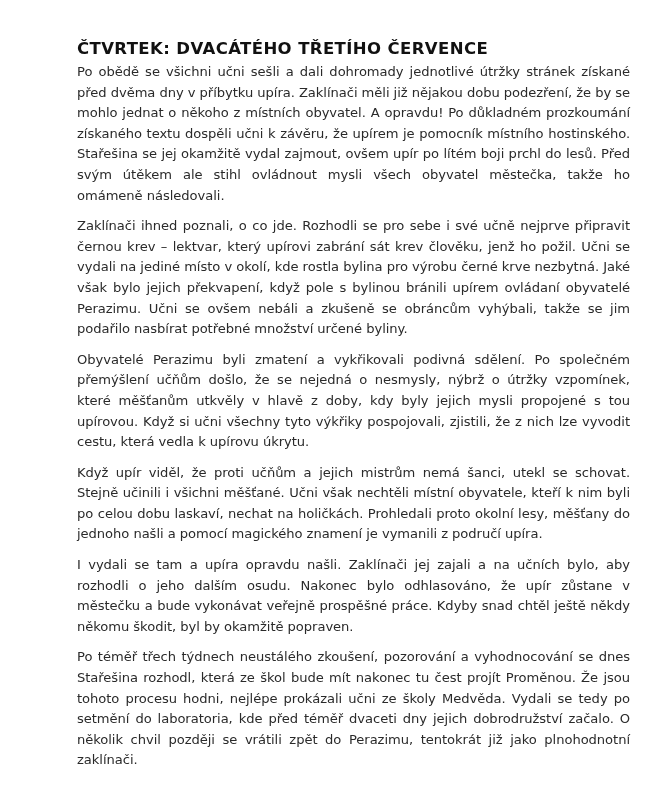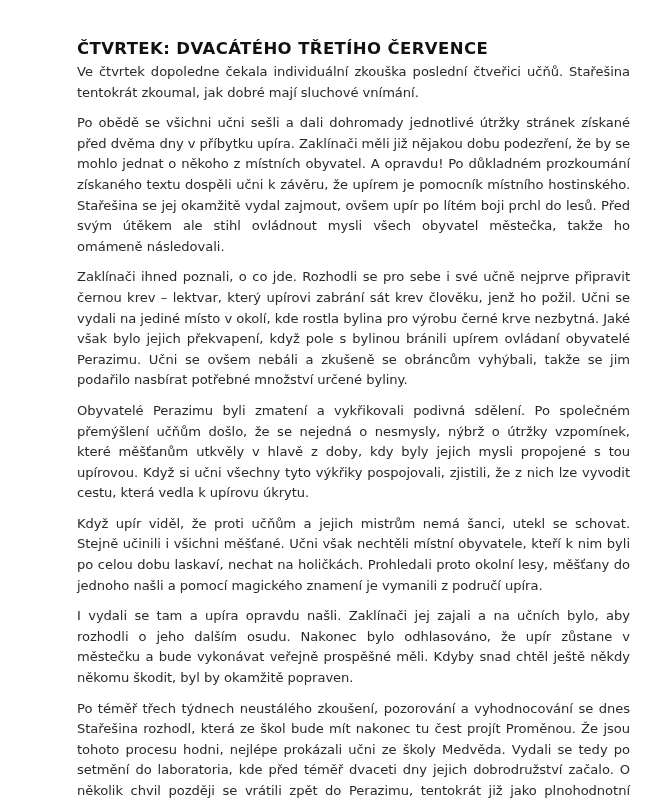--- a/index.html
+++ b/index.html
@@ -30,20 +30,19 @@
       width: 553px;
       letter-spacing: -0.05px;
     }
     .para.first { margin-bottom: 10px; }
   </style>
 </head>
 <body>
 
 <div class="page">
   <h1 class="title">ČTVRTEK: DVACÁTÉHO TŘETÍHO ČERVENCE</h1>
-  <p class="para first">Ve čtvrtek dopoledne čekala individuální zkouška poslední čtveřici učňů. Stařešina tentokrát zkoumal, jak dobré mají sluchové vnímání.</p>
   <p class="para">Po obědě se všichni učni sešli a dali dohromady jednotlivé útržky stránek získané před dvěma dny v příbytku upíra. Zaklínači měli již nějakou dobu podezření, že by se mohlo jednat o někoho z místních obyvatel. A opravdu! Po důkladném prozkoumání získaného textu dospěli učni k závěru, že upírem je pomocník místního hostinského. Stařešina se jej okamžitě vydal zajmout, ovšem upír po lítém boji prchl do lesů. Před svým útěkem ale stihl ovládnout mysli všech obyvatel městečka, takže ho omámeně následovali.</p>
   <p class="para">Zaklínači ihned poznali, o co jde. Rozhodli se pro sebe i své učně nejprve připravit černou krev – lektvar, který upírovi zabrání sát krev člověku, jenž ho požil. Učni se vydali na jediné místo v okolí, kde rostla bylina pro výrobu černé krve nezbytná. Jaké však bylo jejich překvapení, když pole s bylinou bránili upírem ovládaní obyvatelé Perazimu. Učni se ovšem nebáli a zkušeně se obráncům vyhýbali, takže se jim podařilo nasbírat potřebné množství určené byliny.</p>
   <p class="para">Obyvatelé Perazimu byli zmatení a vykřikovali podivná sdělení. Po společném přemýšlení učňům došlo, že se nejedná o nesmysly, nýbrž o útržky vzpomínek, které měšťanům utkvěly v hlavě z doby, kdy byly jejich mysli propojené s tou upírovou. Když si učni všechny tyto výkřiky pospojovali, zjistili, že z nich lze vyvodit cestu, která vedla k upírovu úkrytu.</p>
   <p class="para">Když upír viděl, že proti učňům a jejich mistrům nemá šanci, utekl se schovat. Stejně učinili i všichni měšťané. Učni však nechtěli místní obyvatele, kteří k nim byli po celou dobu laskaví, nechat na holičkách. Prohledali proto okolní lesy, měšťany do jednoho našli a pomocí magického znamení je vymanili z područí upíra.</p>
-  <p class="para">I vydali se tam a upíra opravdu našli. Zaklínači jej zajali a na učních bylo, aby rozhodli o jeho dalším osudu. Nakonec bylo odhlasováno, že upír zůstane v městečku a bude vykonávat veřejně prospěšné měli. Kdyby snad chtěl ještě někdy někomu škodit, byl by okamžitě popraven.</p>
+  <p class="para">I vydali se tam a upíra opravdu našli. Zaklínači jej zajali a na učních bylo, aby rozhodli o jeho dalším osudu. Nakonec bylo odhlasováno, že upír zůstane v městečku a bude vykonávat veřejně prospěšné práce. Kdyby snad chtěl ještě někdy někomu škodit, byl by okamžitě popraven.</p>
   <p class="para">Po téměř třech týdnech neustálého zkoušení, pozorování a vyhodnocování se dnes Stařešina rozhodl, která ze škol bude mít nakonec tu čest projít Proměnou. Že jsou tohoto procesu hodni, nejlépe prokázali učni ze školy Medvěda. Vydali se tedy po setmění do laboratoria, kde před téměř dvaceti dny jejich dobrodružství začalo. O několik chvil později se vrátili zpět do Perazimu, tentokrát již jako plnohodnotní zaklínači.</p>
 </div>
 
 </body></html>

